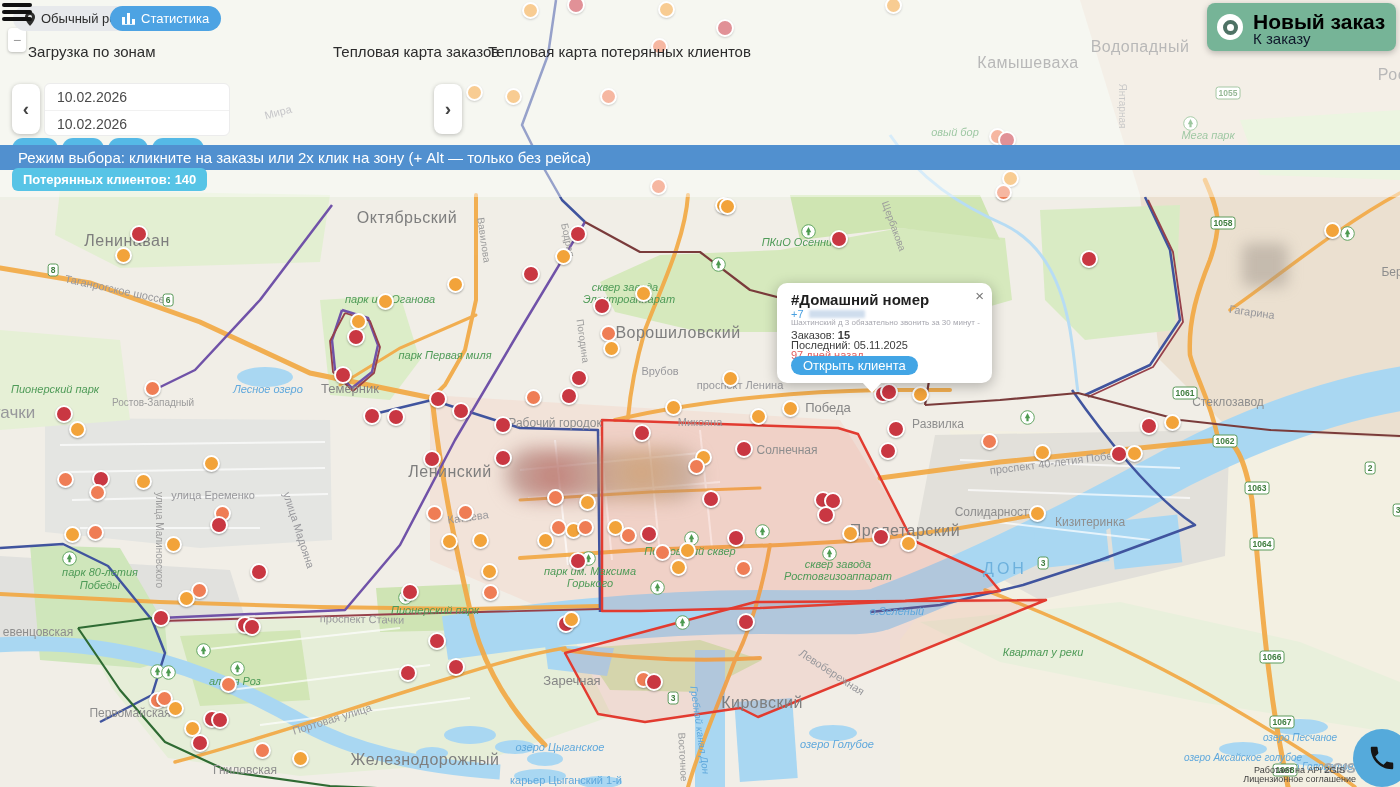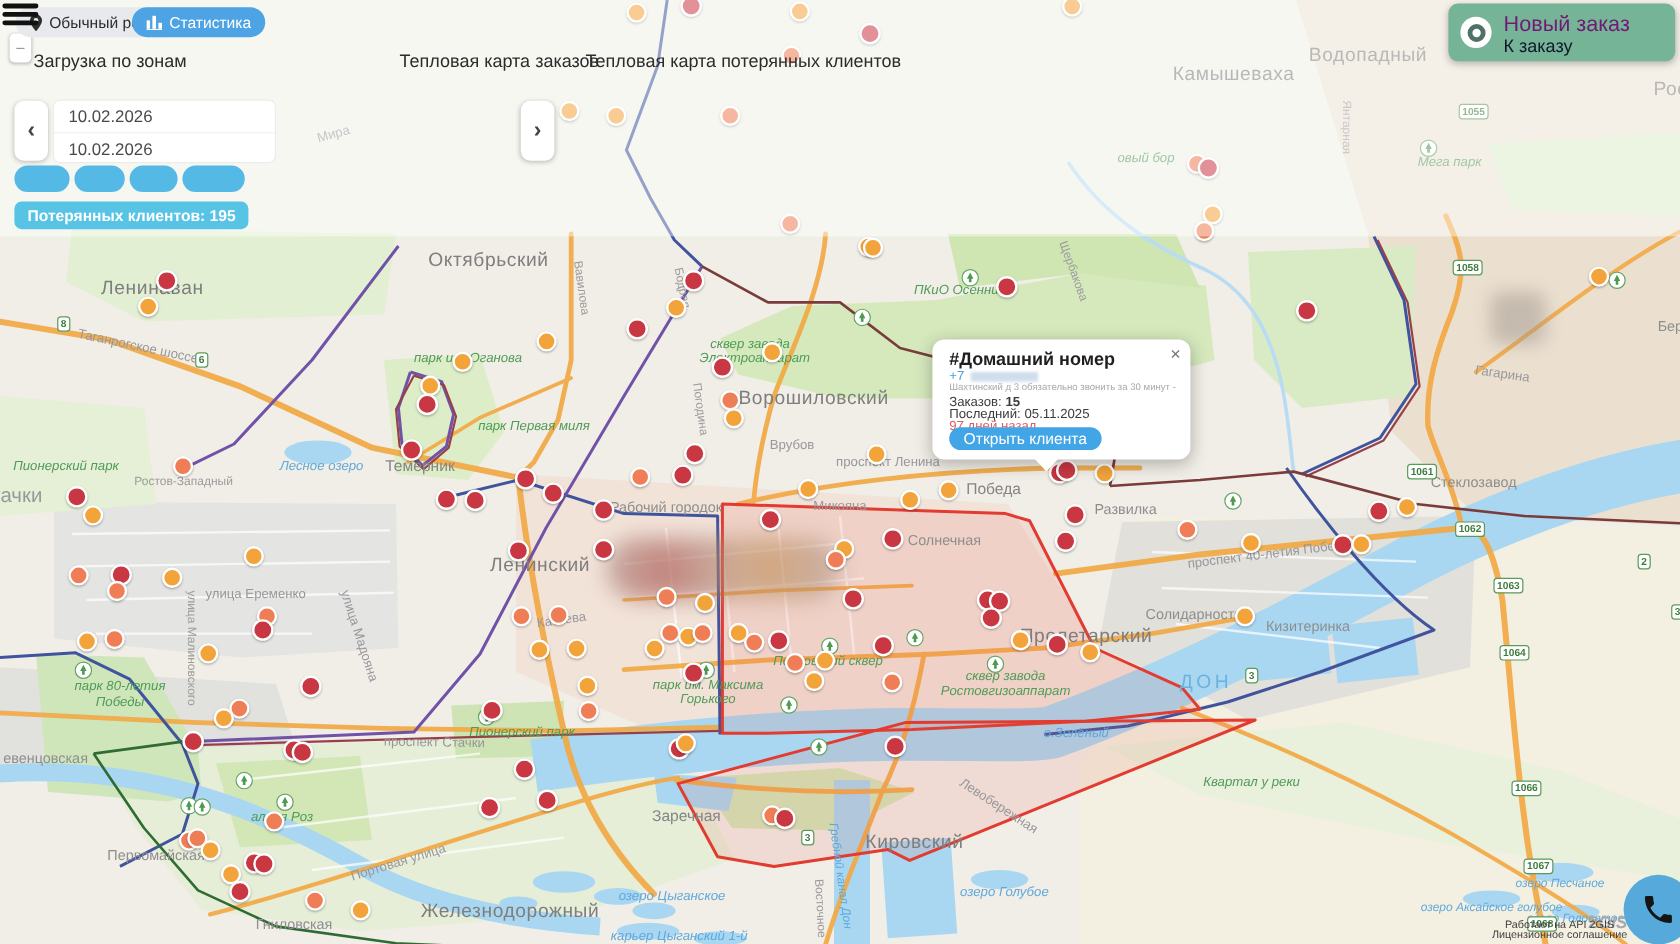--- a/index.html
+++ b/index.html
@@ -47,21 +47,21 @@
   .quick-pill{position:absolute;top:138px;height:22px;border-radius:11px;background:#55b9e6;z-index:9;cursor:pointer}
   #banner{left:0;top:145px;width:1400px;height:25px;background:#5190cf;color:#fff;font-size:15px;
       line-height:25px;padding-left:18px;z-index:10;box-sizing:border-box;white-space:nowrap}
   #lost-badge{left:12px;top:168px;height:23px;line-height:23px;padding:0 11px;background:#57c4e6;
       color:#fff;font-weight:bold;font-size:13px;border-radius:6px;z-index:11;white-space:nowrap}
   #new-order{left:1207px;top:3px;width:189px;height:48px;background:#76b497;border-radius:8px;
       box-shadow:0 2px 6px rgba(0,0,0,.25);z-index:10;cursor:pointer}
   #no-icon{position:absolute;left:10px;top:11px;width:26px;height:26px;border-radius:50%;background:#fff;
       display:flex;align-items:center;justify-content:center}
   #no-icon .ring{width:7px;height:7px;border:4.5px solid #4e7265;border-radius:50%;background:#fff}
-  #no-title{position:absolute;left:46px;top:7px;font-size:18px;font-weight:normal;color:#701a75}
+  #no-title{position:absolute;left:46px;top:7px;font-size:21px;font-weight:bold;color:#000000}
   #no-link{position:absolute;left:46px;top:27px;font-size:15px;color:#0f172a;cursor:pointer}
   
   #popup{left:777px;top:283px;width:215px;height:100px;background:#fff;border-radius:10px;
       box-shadow:0 3px 14px rgba(0,0,0,.28);z-index:12}
   #popup-tail{left:862px;top:382px;width:0;height:0;border:10px solid transparent;border-top:11px solid #fff;z-index:12}
   .pp-title{position:absolute;left:14px;top:8px;font-size:15px;font-weight:bold;color:#1f1f1f}
   .pp-phone{position:absolute;left:14px;top:25px;font-size:11px;color:#4aa0e0;cursor:pointer}
   .pp-blur1{position:absolute;left:32px;top:27px;width:56px;height:8px;background:#cfdded;filter:blur(1.5px)}
   .pp-note{position:absolute;left:14px;top:35px;width:190px;font-size:8px;color:#a8a8b0;white-space:nowrap;overflow:hidden}
   .pp-orders{position:absolute;left:14px;top:46px;font-size:11px;color:#3c3c3c}
@@ -264,21 +264,21 @@
       <span class="map-label" style="left: 838px; top: 576px; font-size: 11px; color: rgb(79, 155, 88); font-style: italic; transform: translate(-50%, -50%) rotate(0deg);">Ростовгизоаппарат</span>
       <span class="map-label" style="left: 435px; top: 610px; font-size: 11px; color: rgb(79, 155, 88); font-style: italic; transform: translate(-50%, -50%) rotate(0deg);">Пионерский парк</span>
       <span class="map-label" style="left: 55px; top: 389px; font-size: 11px; color: rgb(79, 155, 88); font-style: italic; transform: translate(-50%, -50%) rotate(0deg);">Пионерский парк</span>
       <span class="map-label" style="left: 235px; top: 681px; font-size: 11px; color: rgb(79, 155, 88); font-style: italic; transform: translate(-50%, -50%) rotate(0deg);">аллея Роз</span>
       <span class="map-label" style="left: 1208px; top: 135px; font-size: 11px; color: rgb(79, 155, 88); font-style: italic; transform: translate(-50%, -50%) rotate(0deg);">Мега парк</span>
       <span class="map-label" style="left: 955px; top: 132px; font-size: 11px; color: rgb(79, 155, 88); font-style: italic; transform: translate(-50%, -50%) rotate(0deg);">овый бор</span>
       <span class="map-label" style="left: 1043px; top: 652px; font-size: 11px; color: rgb(79, 155, 88); font-style: italic; transform: translate(-50%, -50%) rotate(0deg);">Квартал у реки</span>
       <span class="map-label" style="left: 268px; top: 389px; font-size: 11px; color: rgb(95, 168, 220); font-style: italic; transform: translate(-50%, -50%) rotate(0deg);">Лесное озеро</span>
       <span class="map-label" style="left: 1005px; top: 569px; font-size: 16px; color: rgb(109, 177, 221); letter-spacing: 3px; transform: translate(-50%, -50%) rotate(0deg);">ДОН</span>
       <span class="map-label" style="left: 560px; top: 747px; font-size: 11px; color: rgb(95, 168, 220); font-style: italic; transform: translate(-50%, -50%) rotate(0deg);">озеро Цыганское</span>
-      <span class="map-label" style="left: 566px; top: 780px; font-size: 11px; color: rgb(95, 168, 220); font-style: italic; transform: translate(-50%, -50%) rotate(0deg);">карьер Цыганский 1-й</span>
+      <span class="map-label" style="left: 566px; top: 780px; font-size: 11px; color: rgb(95, 168, 220); transform: translate(-50%, -50%) rotate(0deg);">карьер Цыганский 1-й</span>
       <span class="map-label" style="left: 837px; top: 744px; font-size: 11px; color: rgb(95, 168, 220); font-style: italic; transform: translate(-50%, -50%) rotate(0deg);">озеро Голубое</span>
       <span class="map-label" style="left: 1300px; top: 737px; font-size: 10px; color: rgb(95, 168, 220); font-style: italic; transform: translate(-50%, -50%) rotate(0deg);">озеро Песчаное</span>
       <span class="map-label" style="left: 1243px; top: 757px; font-size: 10px; color: rgb(95, 168, 220); font-style: italic; transform: translate(-50%, -50%) rotate(0deg);">озеро Аксайское голубое</span>
       <span class="map-label" style="left: 1313px; top: 766px; font-size: 10px; color: rgb(95, 168, 220); font-style: italic; transform: translate(-50%, -50%) rotate(0deg);">озеро Головатое</span>
       <span class="map-label" style="left: 897px; top: 611px; font-size: 11px; color: rgb(95, 168, 220); font-style: italic; transform: translate(-50%, -50%) rotate(0deg);">о.Зелёный</span>
       <span class="road-badge" style="left: 1228px; top: 93px;">1055</span>
       <span class="road-badge" style="left: 1223px; top: 223px;">1058</span>
       <span class="road-badge" style="left: 1185px; top: 393px;">1061</span>
       <span class="road-badge" style="left: 1225px; top: 441px;">1062</span>
       <span class="road-badge" style="left: 1257px; top: 488px;">1063</span>
@@ -534,21 +534,22 @@
   <div id="date-card" class="abs">
     <div class="date-row first">10.02.2026</div>
     <div class="date-row">10.02.2026</div>
   </div>
 
   <div class="quick-pill" style="left:12px;width:46px"></div>
   <div class="quick-pill" style="left:62px;width:42px"></div>
   <div class="quick-pill" style="left:108px;width:40px"></div>
   <div class="quick-pill" style="left:152px;width:52px"></div>
 
-  <div id="lost-badge" class="abs">Потерянных клиентов: 195</div>
+  <div id="banner" class="abs">Режим выбора: кликните на заказы или 2х клик на зону (+ Alt — только без рейса)</div>
+  <div id="lost-badge" class="abs">Потерянных клиентов: 140</div>
 
   <div id="new-order" class="abs">
     <div id="no-icon">
         <div class="ring"></div>
       </div>
     <div id="no-title">Новый заказ</div>
     <div id="no-link">К заказу</div>
   </div>
 
   <div id="popup" class="abs">

